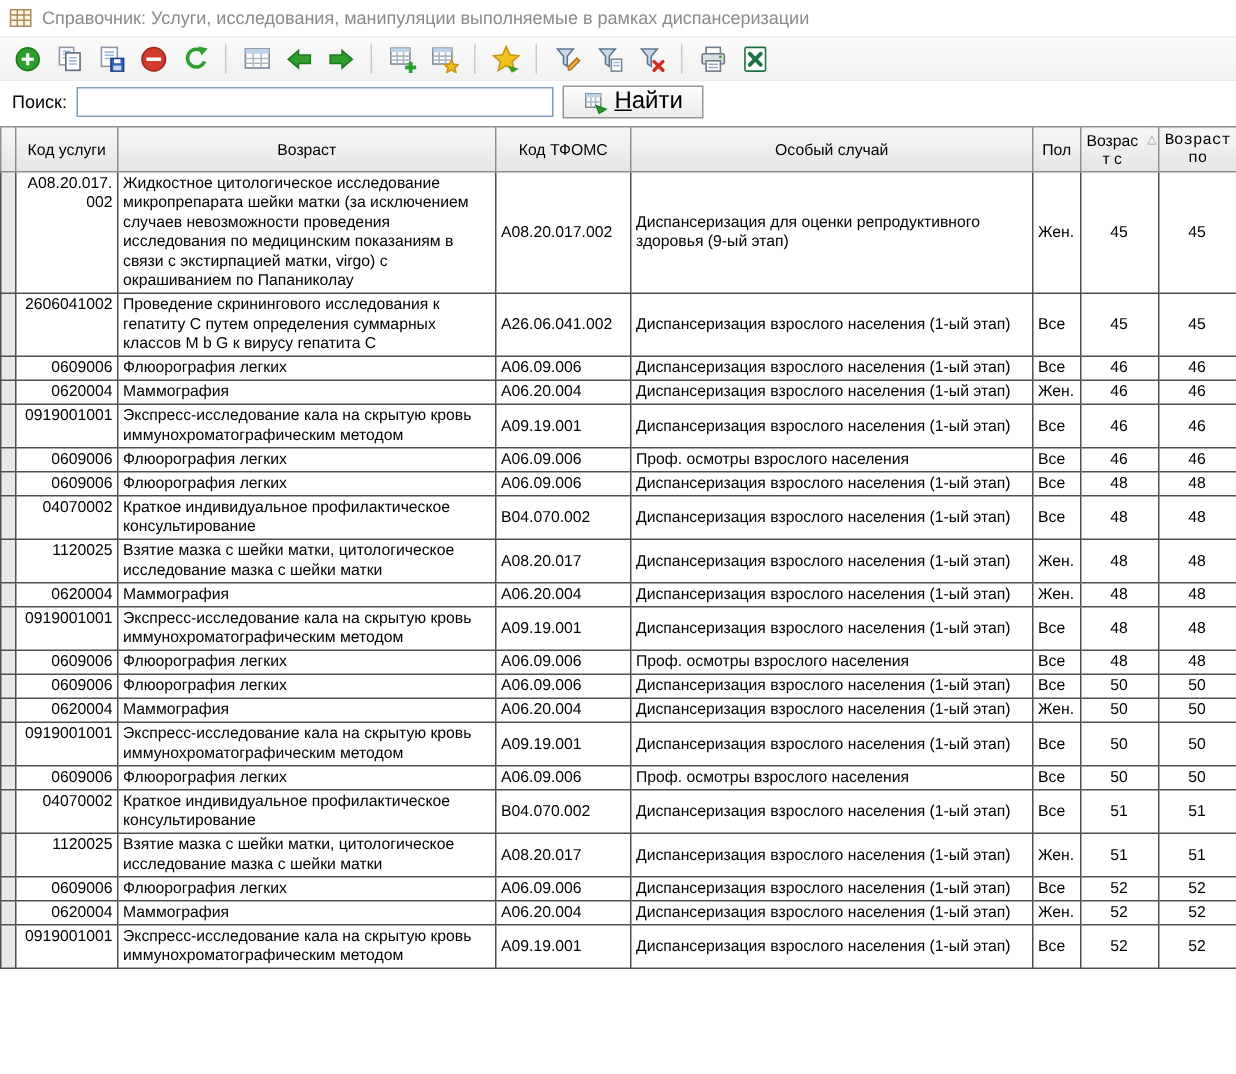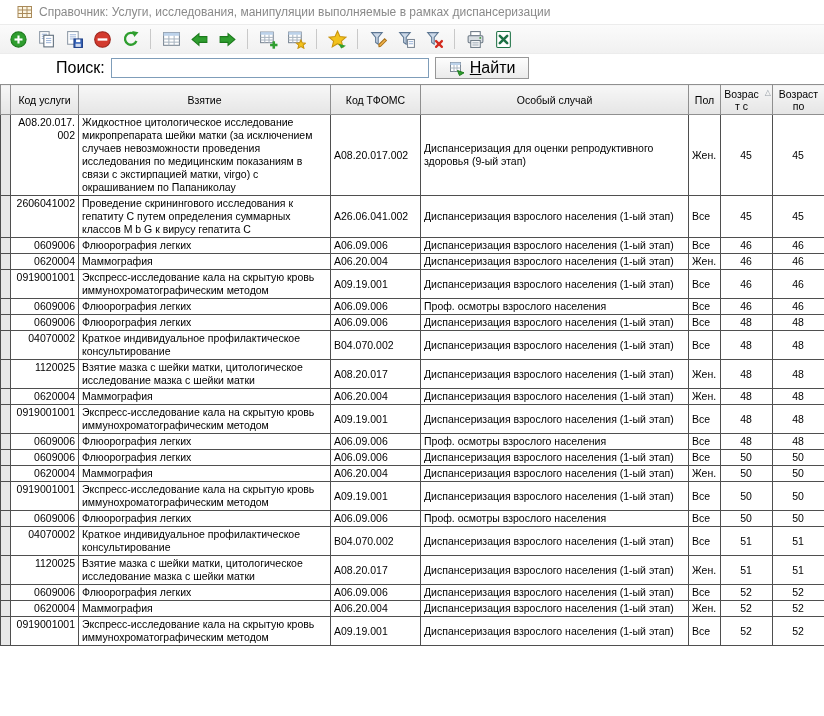--- a/index.html
+++ b/index.html
@@ -3,21 +3,21 @@
 <meta charset="utf-8">
 <style>
   * { box-sizing: border-box; margin: 0; padding: 0; }
   html, body {
     width: 824px; height: 716px; overflow: hidden;
     background: #ffffff;
     font-family: "Liberation Sans", sans-serif;
   }
   .titlebar {
     height: 24px; display: flex; align-items: center; gap: 6px;
-    padding: 0 17px; background: #ffffff;
+    padding: 0 6px; background: #ffffff;
   }
   .title-icon { display: flex; width: 16px; height: 16px; }
   .title-icon svg { width: 16px; height: 16px; }
   .title { font-size: 12px; color: #8a8a8a; white-space: nowrap; }
 
   .toolbar {
     height: 30px; display: flex; align-items: center; gap: 2px;
     padding: 0 5px;
     background: linear-gradient(#fbfbfb, #f1f1f1);
     border-top: 1px solid #ececec; border-bottom: 1px solid #ececec;
@@ -25,21 +25,21 @@
   .tb-btn {
     width: 26px; height: 26px; border: none; background: transparent;
     display: flex; align-items: center; justify-content: center;
     padding: 0; cursor: pointer;
   }
   .tb-btn span { display: flex; }
   .tb-btn svg { width: 19px; height: 19px; display: block; }
   .tb-sep { width: 1px; height: 20px; background: #c9c9c9; margin: 0 5px; flex: none; }
 
   .searchbar { height: 28px; display: flex; align-items: center; gap: 6px; padding: 0 8px; background: #ffffff; }
-  .search-label { font-size: 16px; color: #000; margin-left: 48px; }
+  .search-label { font-size: 12px; color: #000; }
   .search-input {
     width: 318px; height: 20px; border: 1px solid #7f9db9; background: #fff;
     font-family: "Liberation Sans", sans-serif; font-size: 11px; padding: 0 3px; outline: none;
   }
   .find-btn {
     height: 22px; display: flex; align-items: center; gap: 5px; padding: 0 13px;
     border: 1px solid #979797; background: linear-gradient(#fdfdfd, #ebebeb);
     font-family: "Liberation Sans", sans-serif; font-size: 16px; color: #000; cursor: pointer;
   }
   .find-icon { display: flex; }
@@ -53,21 +53,21 @@
   }
   th {
     background: linear-gradient(#f7f7f7, #e5e5e5);
     border: 1px solid #8f8f8f;
     font-weight: normal; font-size: 10.5px; line-height: 12px;
     padding: 2px; height: 30px; text-align: center; vertical-align: middle;
     cursor: default;
   }
   th.h-sel { background: linear-gradient(#f7f7f7, #e5e5e5); }
   th.h-age_from { position: relative; padding: 2px 12px 2px 2px; overflow-wrap: anywhere; }
-  th.h-age_to { overflow-wrap: normal; }
+  th.h-age_to { overflow-wrap: normal; font-family: Liberation Mono, monospace; }
   .sort-glyph {
     position: absolute; right: 1px; top: 4px;
     font-size: 8px; color: #98a0a8; line-height: 8px;
   }
   td {
     border: 1px solid #4f4f4f; background: #fff;
     padding: 1px 3px; line-height: 13px; vertical-align: middle; text-align: left;
   }
   td.sel { background: #e9e9e9; padding: 0; }
   td.c-code { text-align: right; vertical-align: top; overflow-wrap: anywhere; }
@@ -311,21 +311,21 @@
         <col style="width:90px">
       <col style="width:268px">
         <col style="width:32px">
         <col style="width:52px">
         <col style="width:52px">
     </colgroup>
     <thead>
       <tr data-name="grid-header-row">
           <th class="h-sel" data-name="row-selector-header"></th>
           <th class="h-code" data-name="column-header-code"><span data-name="column-header-label">Код услуги</span></th>
-          <th class="h-service" data-name="column-header-service"><span data-name="column-header-label">Взятие</span></th>
+          <th class="h-service" data-name="column-header-service"><span data-name="column-header-label">Возраст</span></th>
           <th class="h-tfoms" data-name="column-header-tfoms"><span data-name="column-header-label">Код ТФОМС</span></th>
           <th class="h-special" data-name="column-header-special"><span data-name="column-header-label">Особый случай</span></th>
           <th class="h-gender" data-name="column-header-gender"><span data-name="column-header-label">Пол</span></th>
           <th class="h-age_from" data-name="column-header-age_from"><span data-name="column-header-label">Возраст с</span><span class="sort-glyph" data-name="sort-ascending-icon">△</span></th>
           <th class="h-age_to" data-name="column-header-age_to"><span data-name="column-header-label">Возраст по</span></th>
         </tr>
     </thead>
     <tbody data-name="grid-body">
         <tr data-name="table-row">
           <td class="sel" data-name="row-selector-cell"></td>

